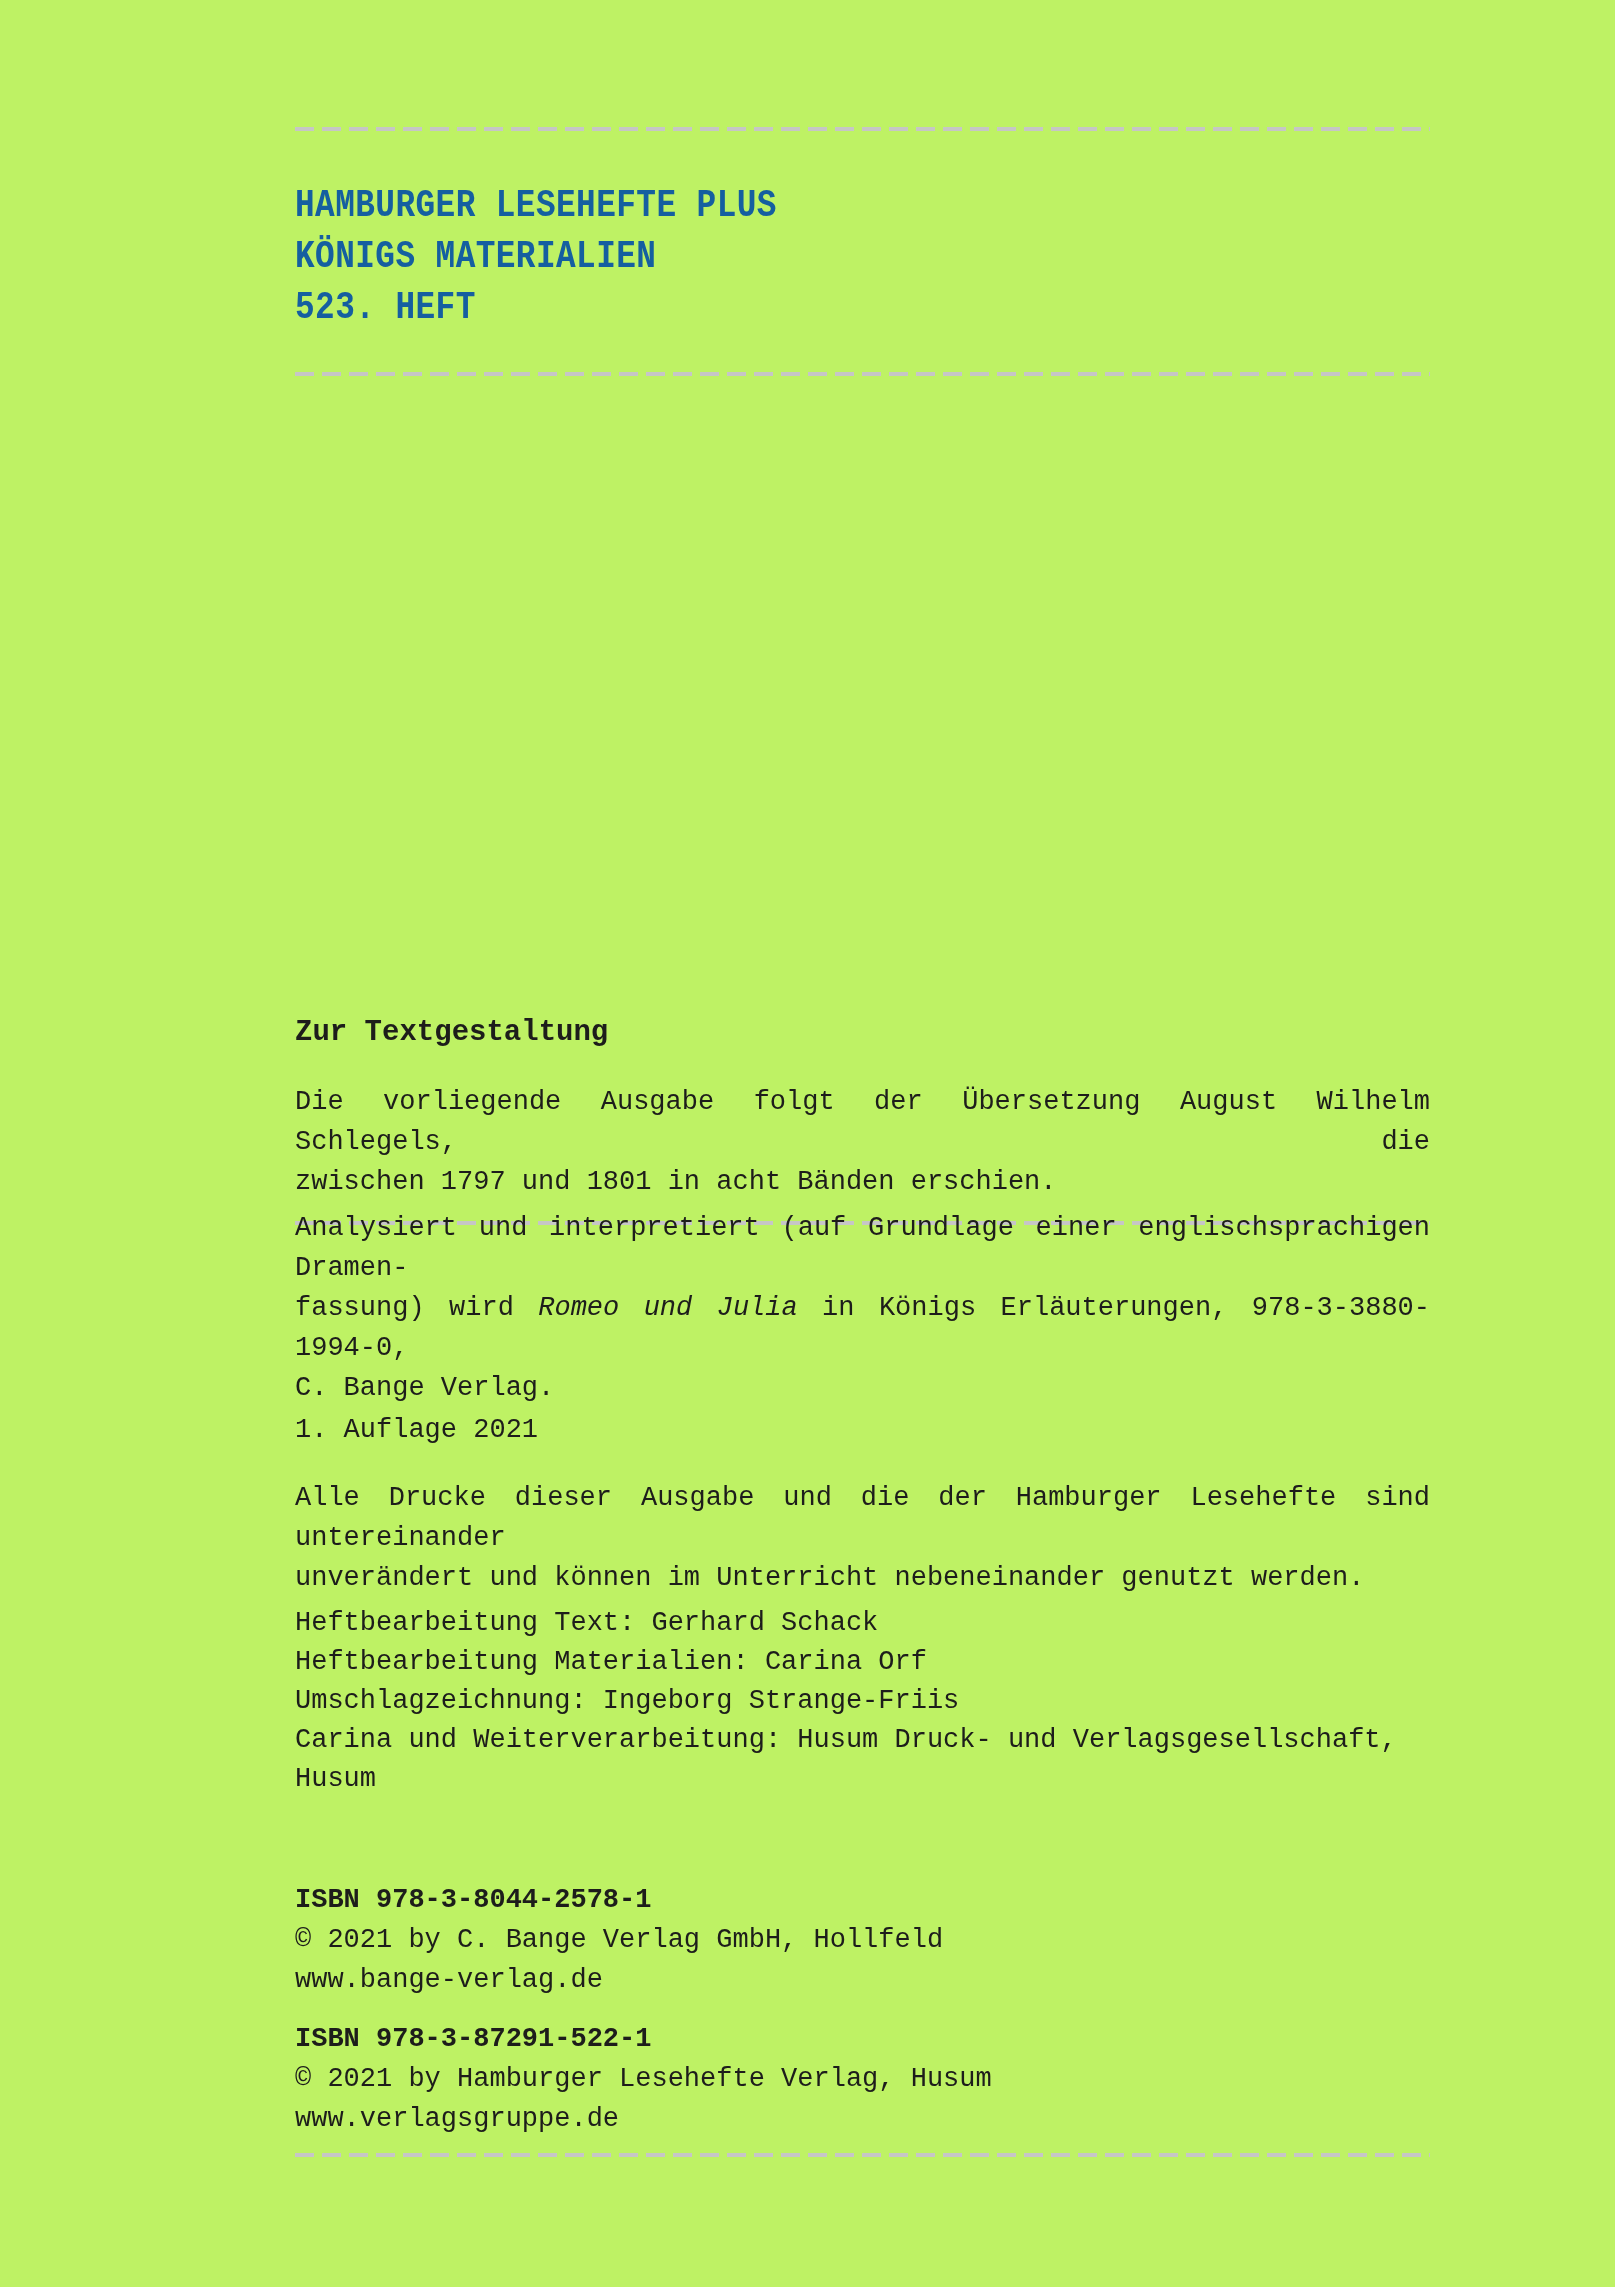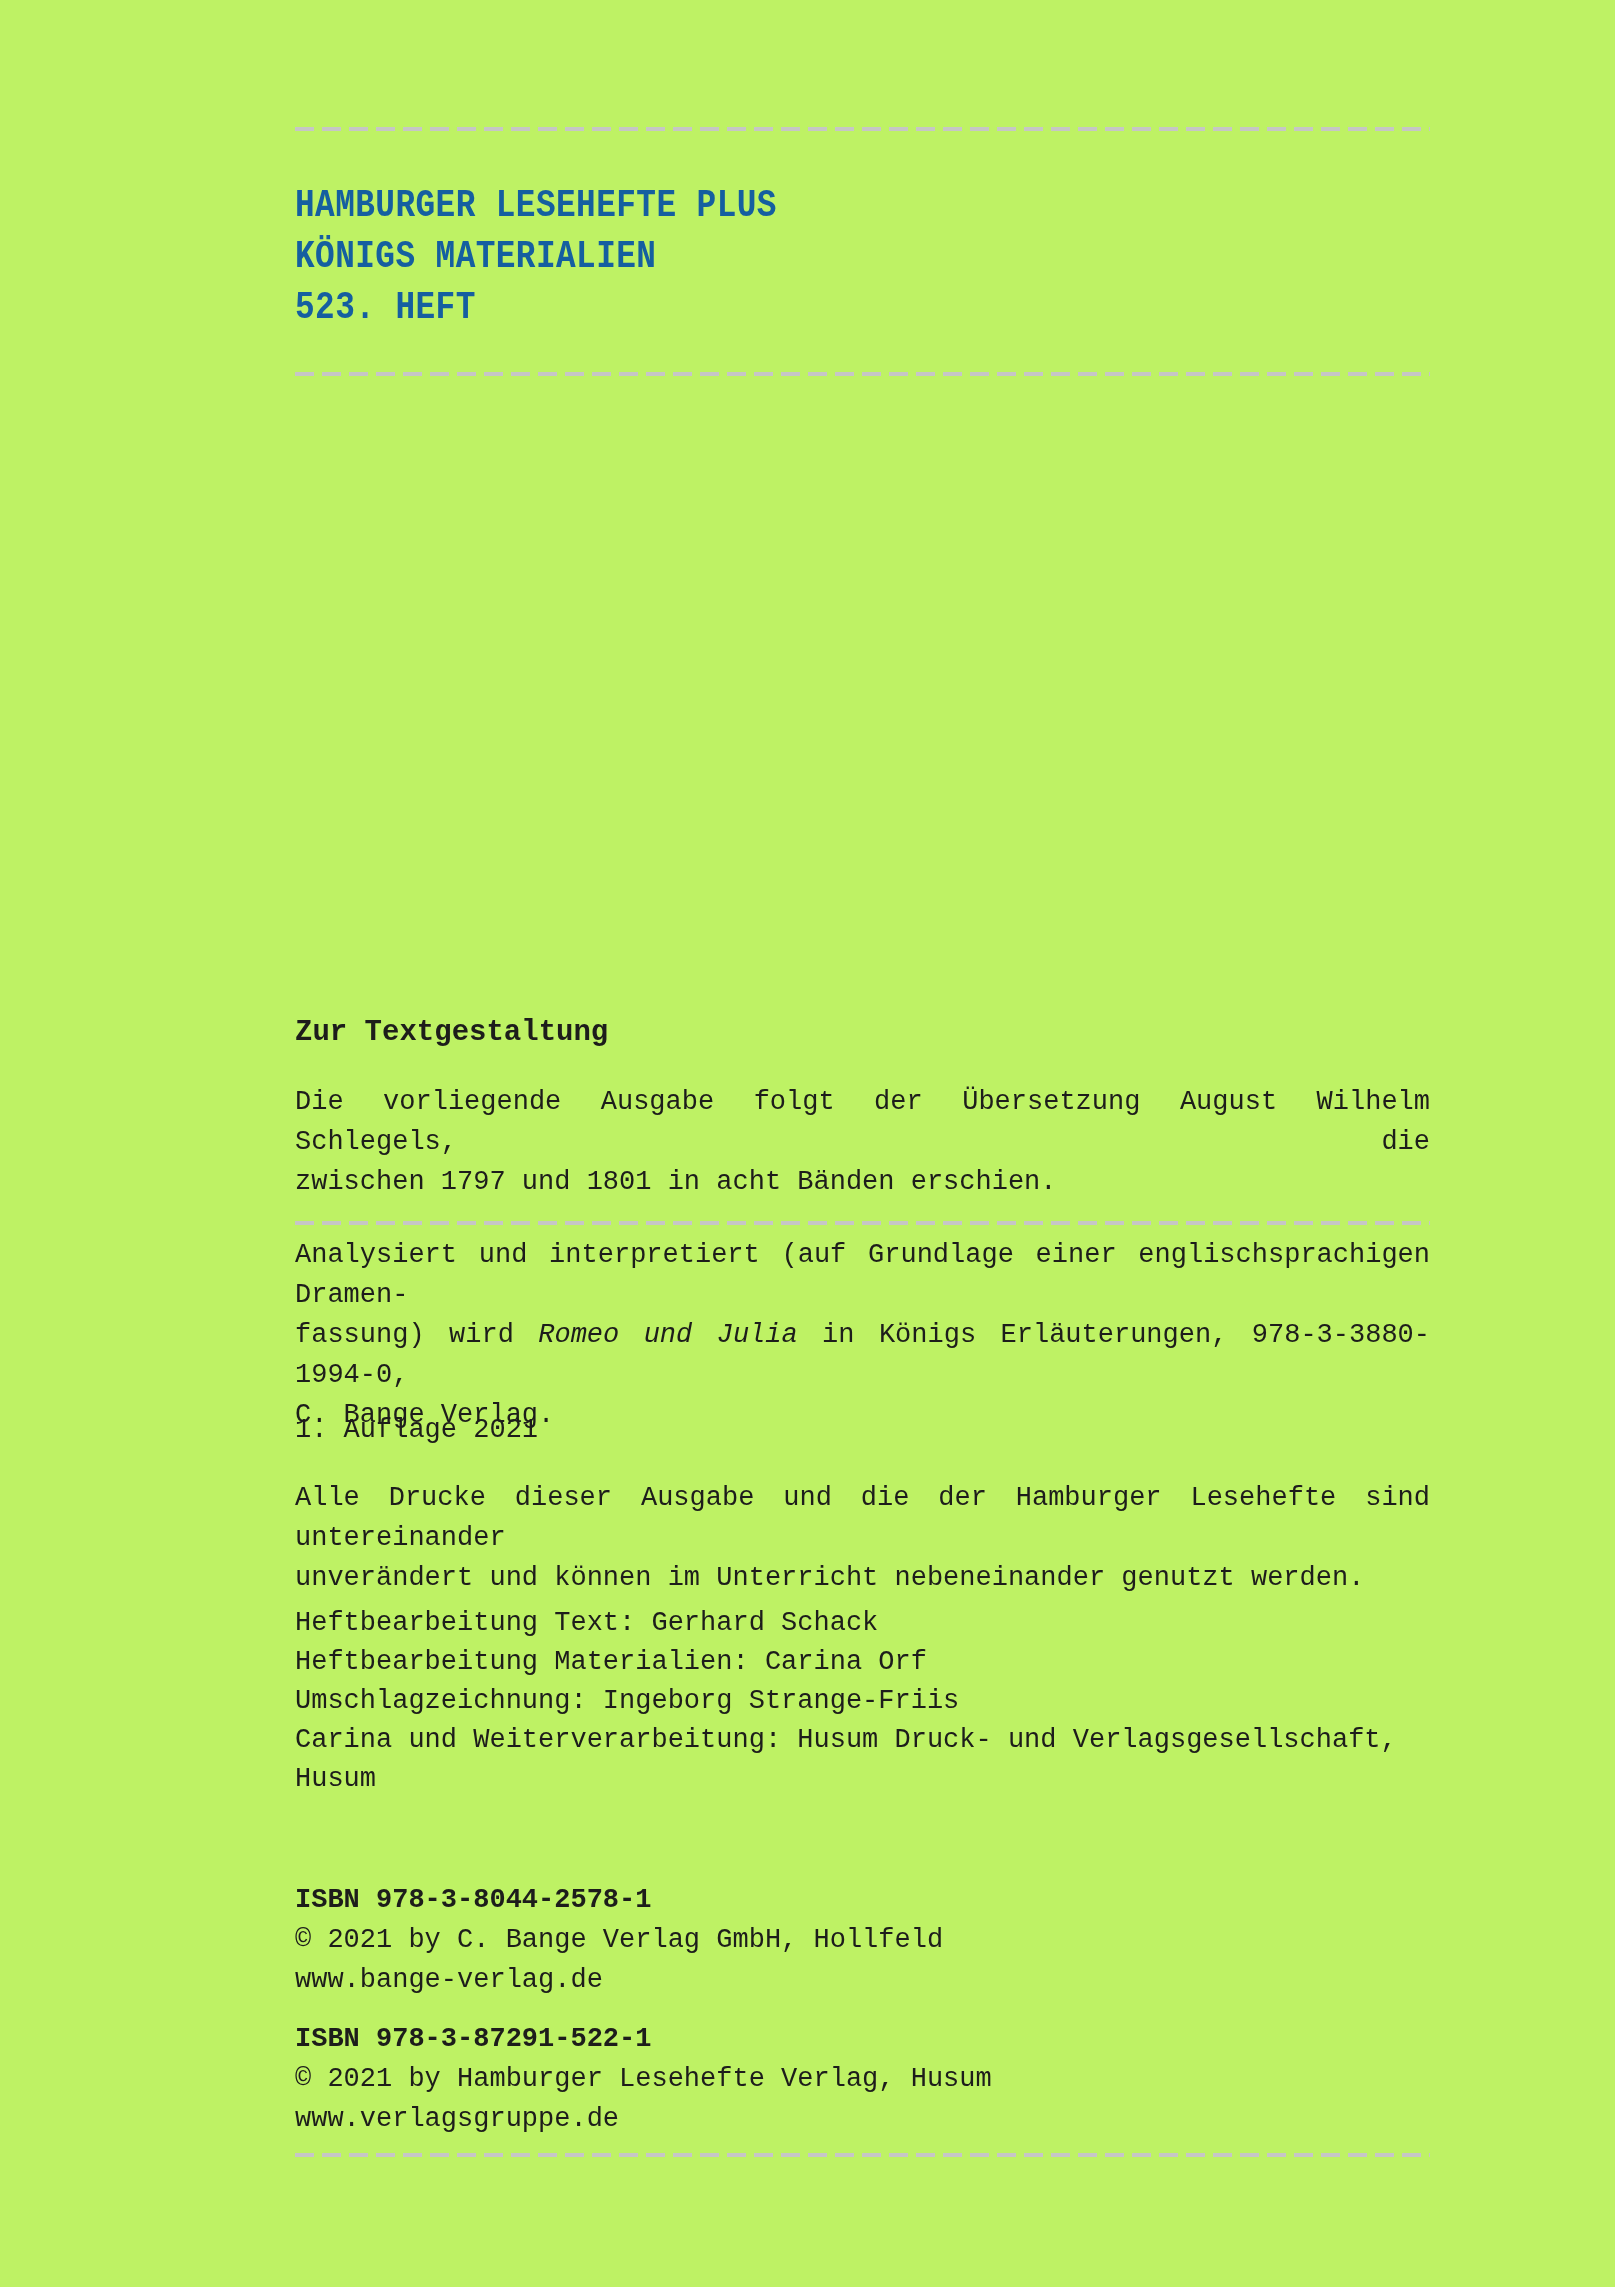--- a/index.html
+++ b/index.html
@@ -53,21 +53,21 @@
     left: 295px;
     width: 1135px;
     font-size: 27px;
     line-height: 40px;
   }
   .line { text-align: left; }
   .just { text-align: justify; text-align-last: justify; }
   .bold { font-weight: bold; margin-top: 42px; }
 
   .p-textg   { top: 1082px; }
-  .p-analysis{ top: 1235px; }
+  .p-analysis{ top: 1208px; }
   .p-edition { top: 1410px; }
   .p-print   { top: 1478px; }
   .p-credits { top: 1566px; line-height: 39px; margin-top: 38px; }
   .p-isbn1   { top: 1838px; }
   .p-isbn2   { top: 1977px; }
 </style>
 </head>
 <body>
 
 <div class="page">

